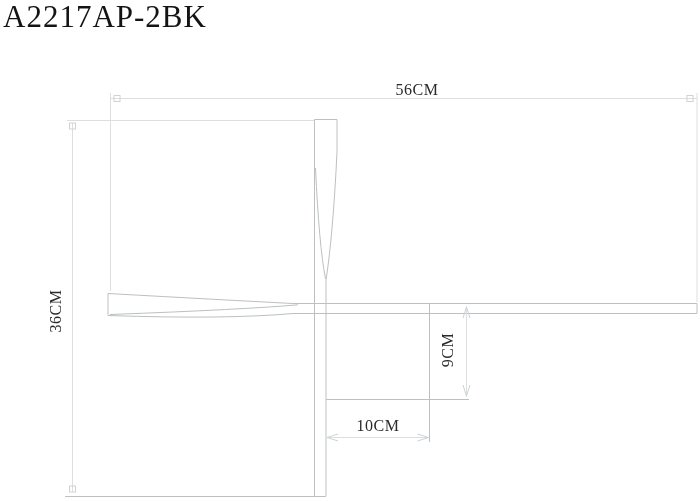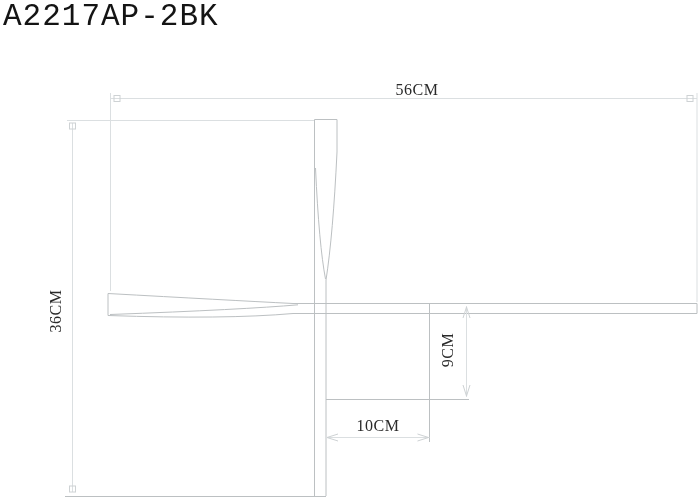--- a/index.html
+++ b/index.html
@@ -4,21 +4,21 @@
 <style>
   html,body{margin:0;padding:0;}
   body{
     width:700px;height:501px;
     background:var(--bg,#fff);
     position:relative;overflow:hidden;
     font-family:"Liberation Serif", serif;
   }
   .title{
     position:absolute;left:3px;top:-1px;
-    font-family:Liberation Mono, monospace;
+    font-family:Liberation Serif, serif;
     font-size:31px;
     letter-spacing:1px;
     color:var(--title,#141414);
     white-space:nowrap;
   }
   svg.drawing{position:absolute;left:0;top:0;}
   .obj{stroke:var(--obj,#bcc0c2);stroke-width:1;fill:none;}
   .dim{stroke:var(--dim,#dbdfe1);stroke-width:1;fill:none;}
   .mark{stroke:var(--mark,#ced2d4);stroke-width:1;fill:none;}
   .dimtext{

